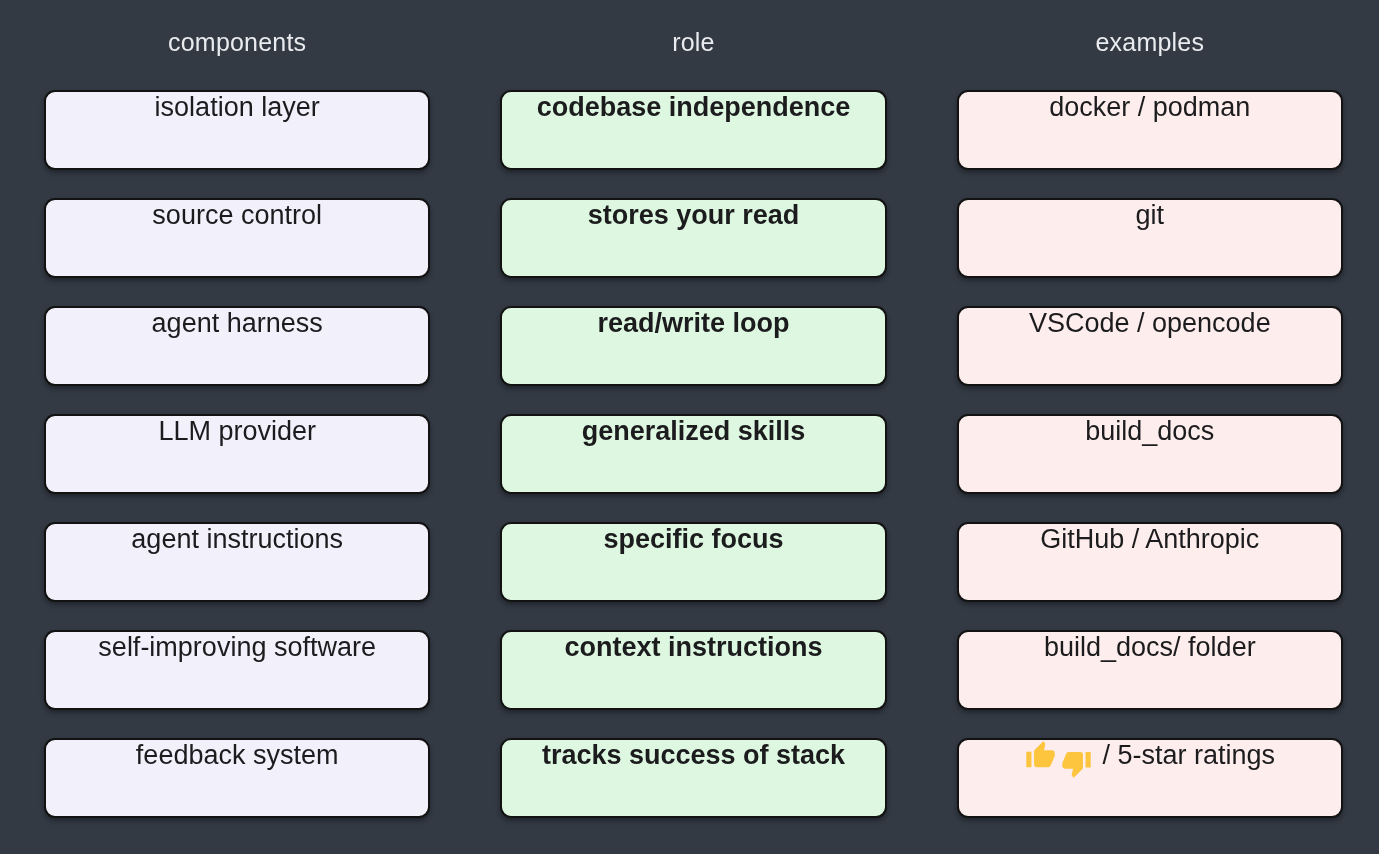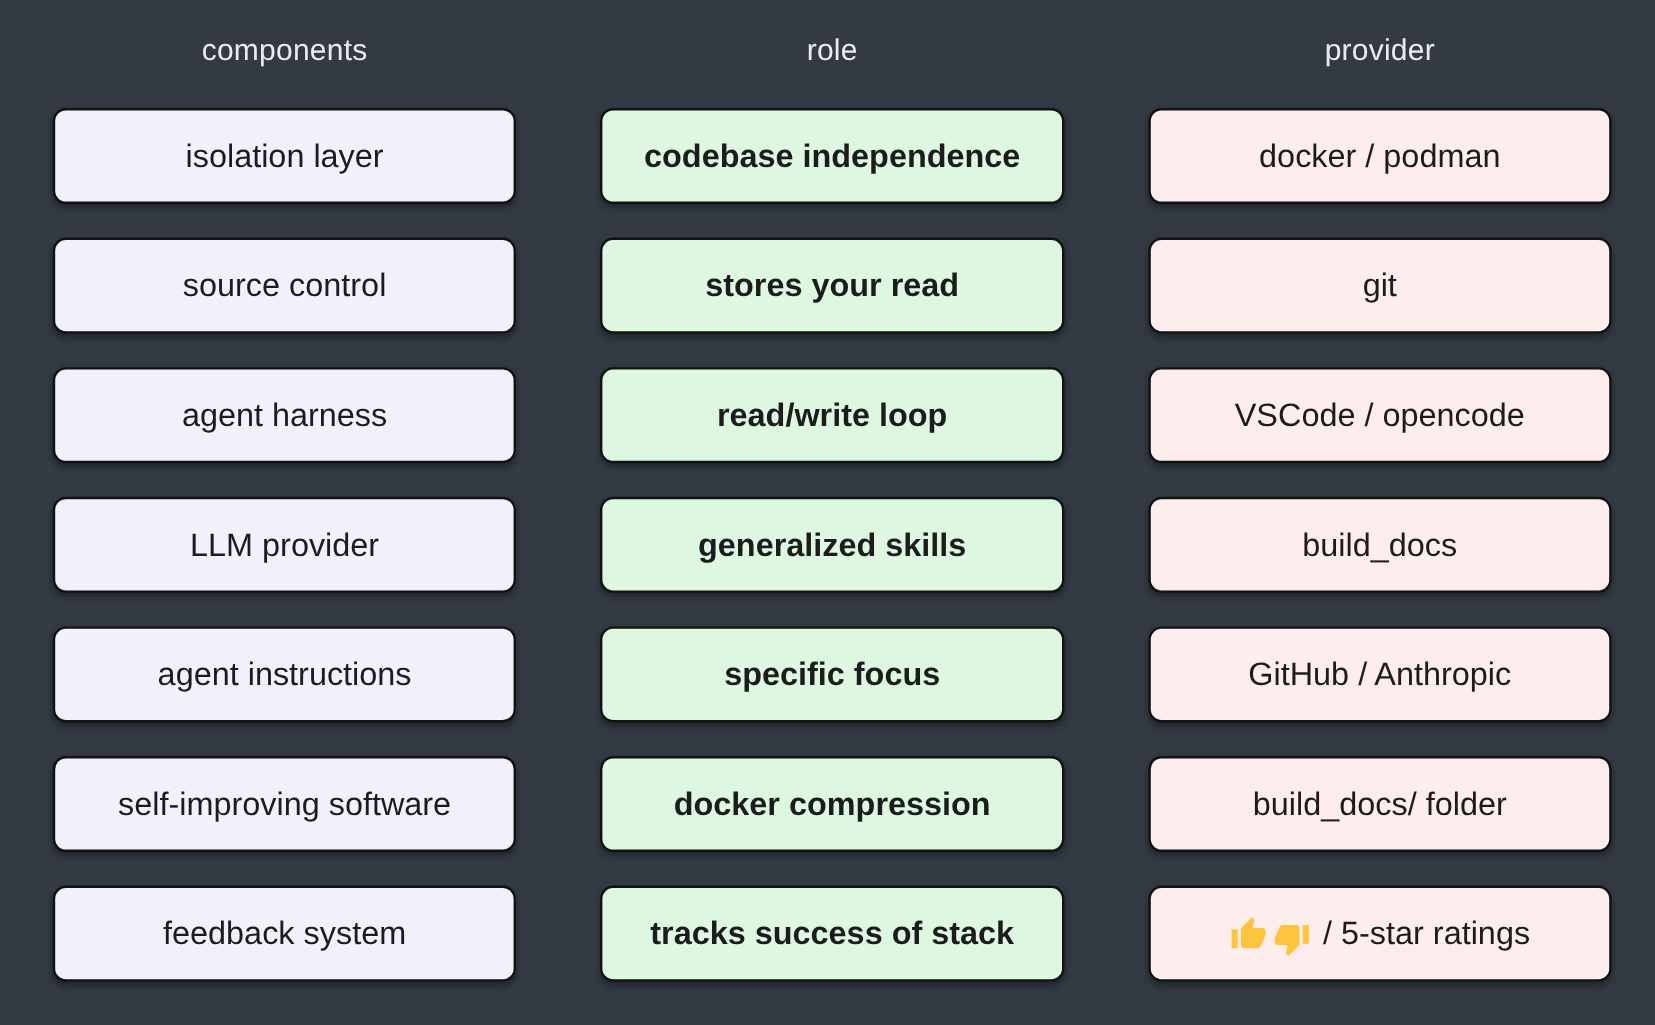--- a/index.html
+++ b/index.html
@@ -35,21 +35,20 @@
     letter-spacing: 0.2px;
     margin-bottom: 20px;
   }
   .box {
     box-sizing: border-box;
     height: 80px;
     margin-bottom: 28px;
     border: 2.5px solid var(--border-color, #121212);
     border-radius: 11px;
     display: flex;
-    align-items: center;
     justify-content: center;
     gap: 5px;
     font-size: 27px;
     color: var(--cell-text, #1c1c1e);
     box-shadow: 0 3px 5px rgba(0,0,0,0.35);
     white-space: nowrap;
   }
   .box:last-child { margin-bottom: 0; }
   .col0 .box { background: var(--col0, #f1f0fb); }
   .col1 .box { background: var(--col1, #ddf7e0); font-weight: bold; }
@@ -104,29 +103,29 @@
     <div class="box">
         <span>read/write loop</span>
       </div>
     <div class="box">
         <span>generalized skills</span>
       </div>
     <div class="box">
         <span>specific focus</span>
       </div>
     <div class="box">
-        <span>docker compression</span>
+        <span>context instructions</span>
       </div>
     <div class="box">
         <span>tracks success of stack</span>
       </div>
   </div>
 
   <div class="col col2">
-    <div class="col-title">provider</div>
+    <div class="col-title">examples</div>
     <div class="box">
         <span>docker / podman</span>
       </div>
     <div class="box">
         <span>git</span>
       </div>
     <div class="box">
         <span>VSCode / opencode</span>
       </div>
     <div class="box">

